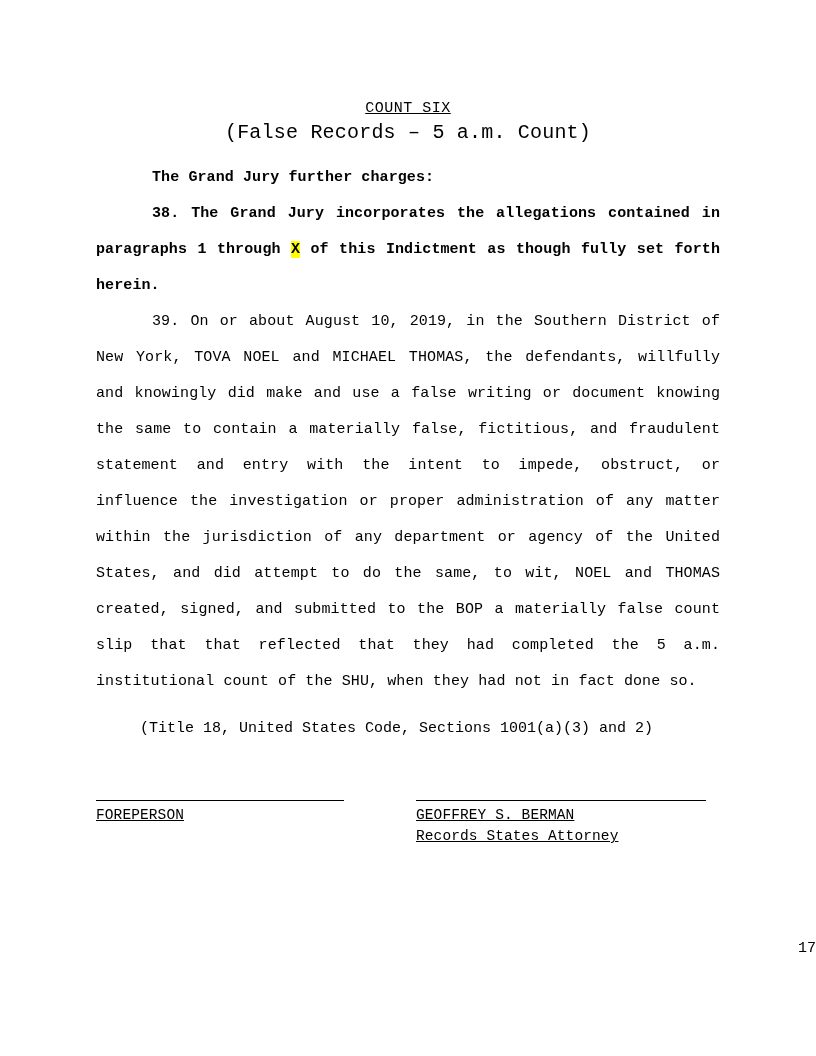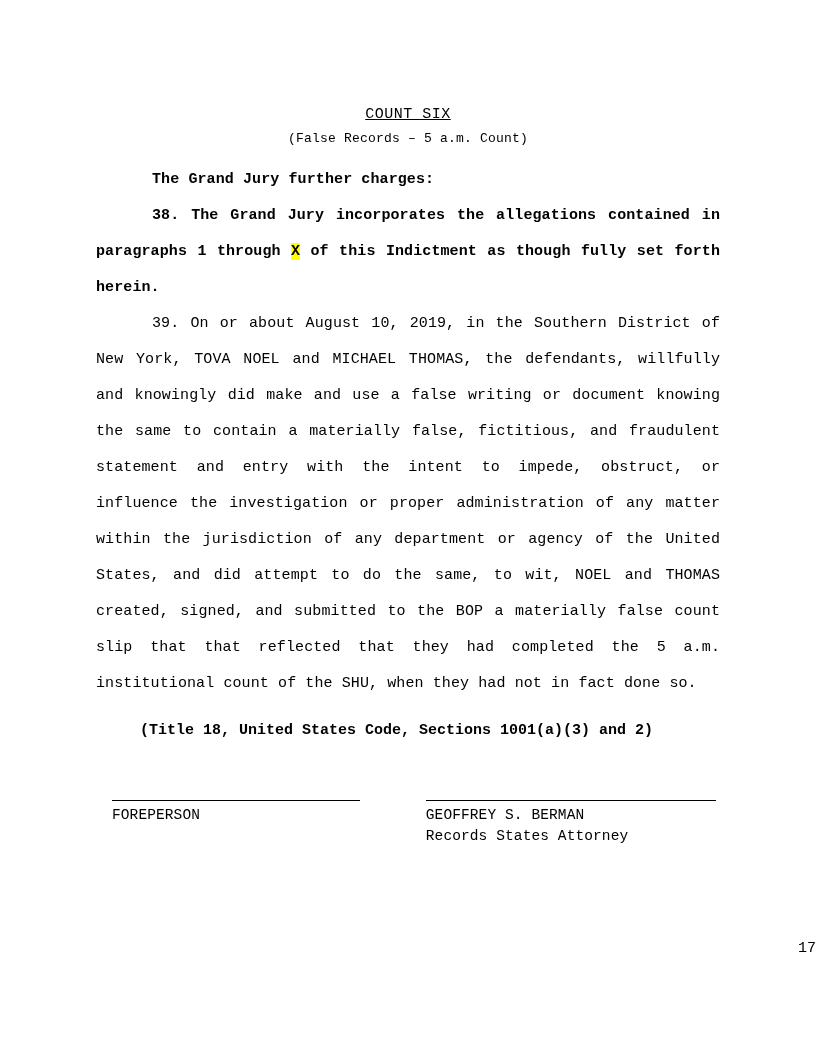--- a/index.html
+++ b/index.html
@@ -20,26 +20,26 @@
     width: 816px;
     height: 1056px;
     box-sizing: border-box;
     padding: 96px 96px 60px 96px;
   }
   .count-title {
     text-align: center;
     font-size: 15px;
     letter-spacing: 0.5px;
     text-decoration: underline;
-    margin: 8px;
+    margin: 2px;
     padding-top: 2px;
   }
   .count-subtitle {
     text-align: center;
-    font-size: 13px;
+    font-size: 20px;
     letter-spacing: 0.2px;
     margin: 4px 0 4px 0;
   }
   .body-par {
     font-size: 15px;
     line-height: 36px;
     text-align: justify;
     text-justify: inter-word;
     margin: 0;
     text-indent: 56px;
@@ -60,27 +60,27 @@
     text-align: left;
   }
   .highlight {
     background: #ffff00;
   }
   .title-line {
     font-size: 15px;
     line-height: 30px;
     margin: 14px 0 9px 0;
     text-indent: 44px;
-    font-weight: bold;
   }
   .sig-block {
     position: absolute;
-    left: 112px;
+    left: 96px;
     right: 96px;
     top: 800px;
+    text-decoration: underline;
   }
   .sig-row {
     display: flex;
     justify-content: flex-start;
   }
   .sig-col-left {
     width: 320px;
   }
   .sig-col-right {
     width: 300px;

